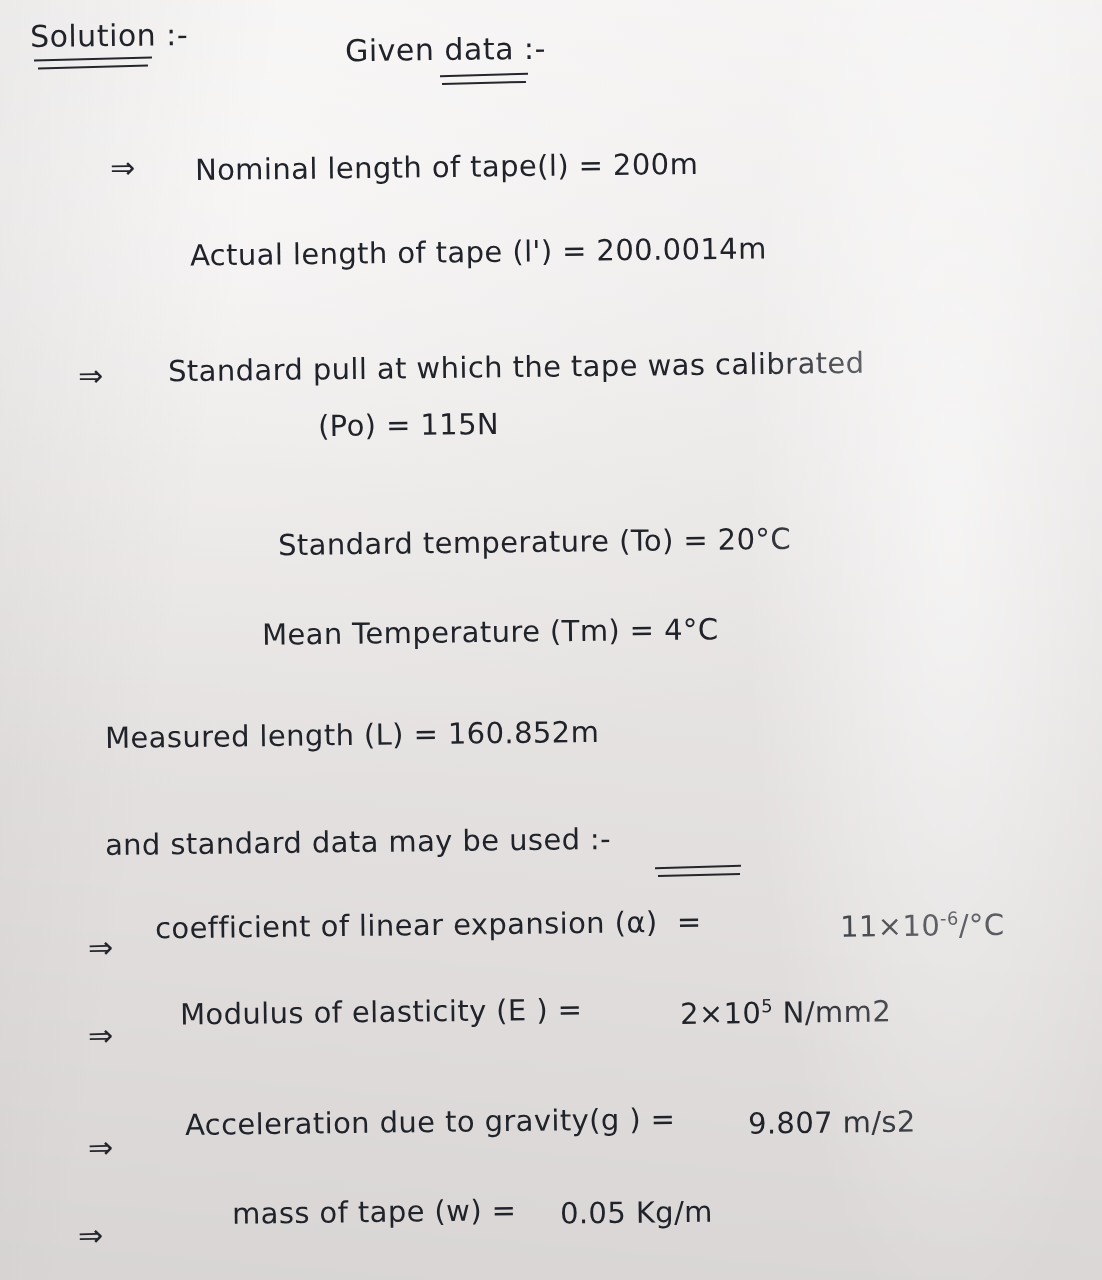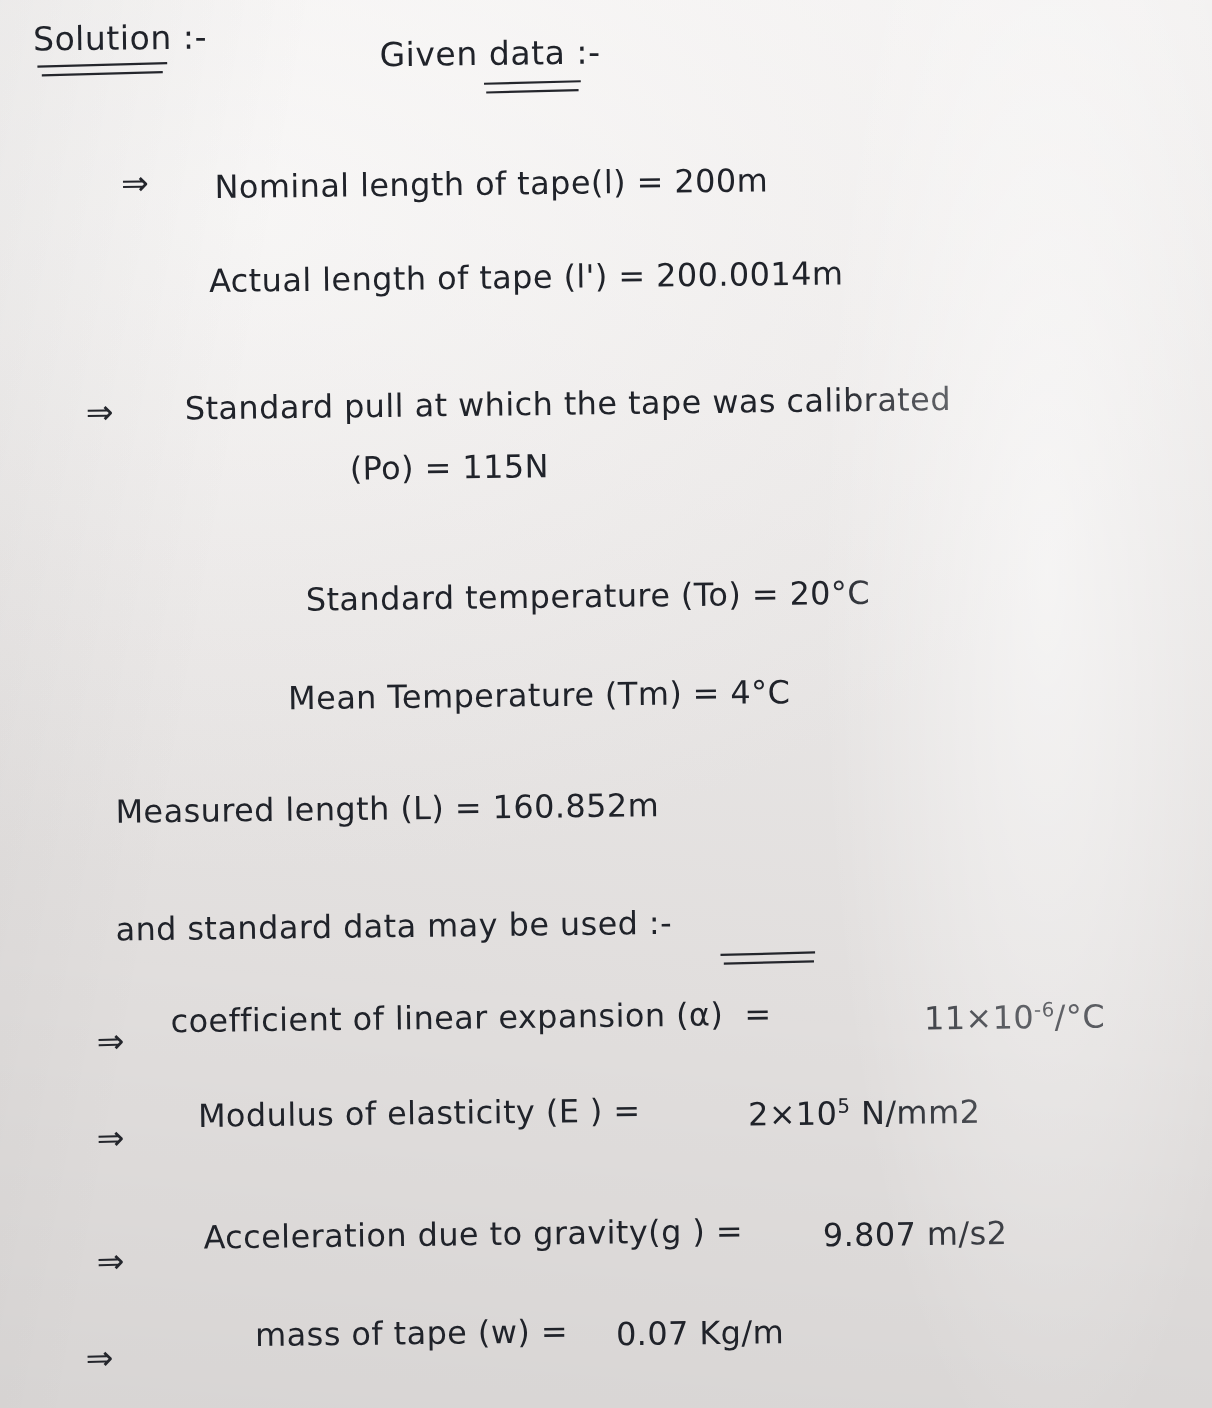--- a/index.html
+++ b/index.html
@@ -116,15 +116,15 @@
   <div class="ink hand2 arrow" style="left:88px; top:1018px;">⇒</div>
   <div class="ink hand line" style="left:180px; top:995px;">Modulus of elasticity (E ) =</div>
   <div class="ink hand line" style="left:680px; top:995px;"><span>2×10</span><span class="sup">5</span><span> N/mm2</span></div>
 
   <div class="ink hand2 arrow" style="left:88px; top:1130px;">⇒</div>
   <div class="ink hand line" style="left:185px; top:1105px;">Acceleration due to gravity(g ) =</div>
   <div class="ink hand line" style="left:748px; top:1105px;"><span>9.807</span><span class="sup"></span><span> m/s2</span></div>
 
   <div class="ink hand2 arrow" style="left:78px; top:1218px;">⇒</div>
   <div class="ink hand line" style="left:232px; top:1195px;">mass of tape (w) =</div>
-  <div class="ink hand line" style="left:560px; top:1195px;"><span>0.07</span><span class="sup"></span><span> Kg/m</span></div>
+  <div class="ink hand line" style="left:560px; top:1195px;"><span>0.05</span><span class="sup"></span><span> Kg/m</span></div>
 
 </div>
 
 </body></html>

